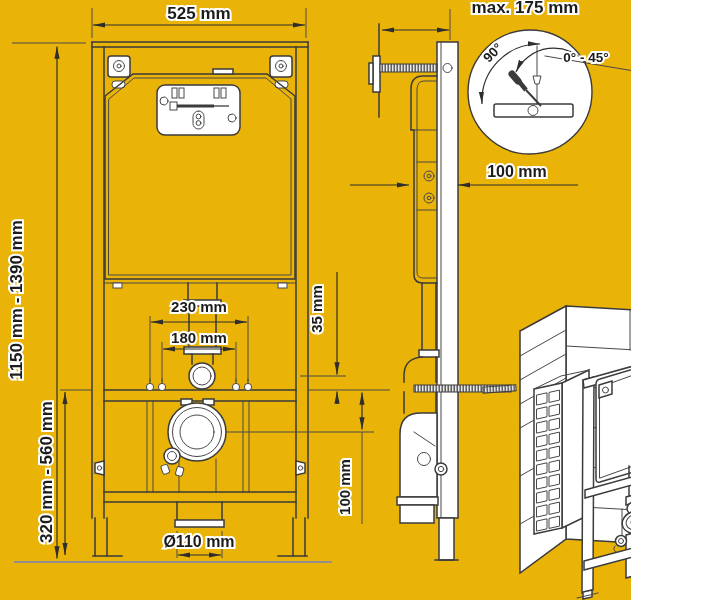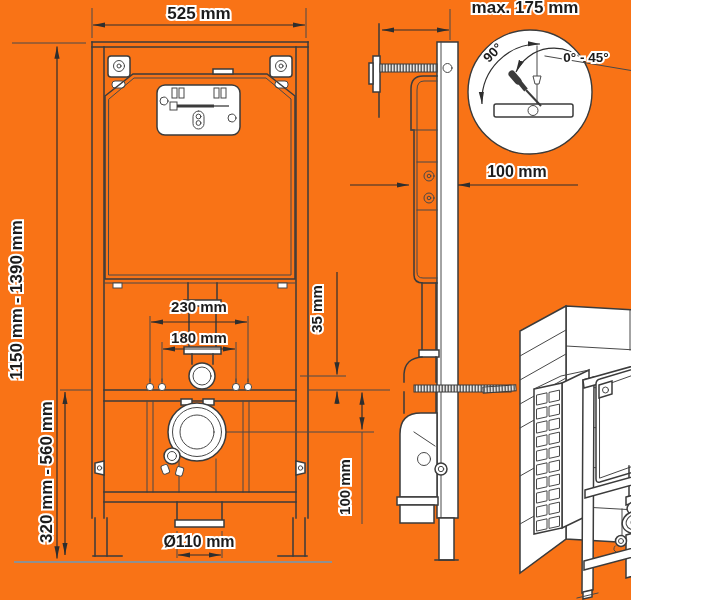--- a/index.html
+++ b/index.html
@@ -1,16 +1,16 @@
 <!DOCTYPE html>
 <html><head>
 <meta charset="utf-8">
 <style>
   html,body{margin:0;padding:0;background:#fff;}
-  #stage{position:relative;width:631px;height:600px;background:#f97316;overflow:hidden;
+  #stage{position:relative;width:631px;height:600px;background:#eab308;overflow:hidden;
          font-family:"Liberation Sans","DejaVu Sans",sans-serif;}
   svg{position:absolute;left:0;top:0;}
   .ln      {stroke:#3b3b3b;fill:none;stroke-width:1.5;stroke-linecap:square;}
   .ln-thin {stroke:#484848;fill:none;stroke-width:1;stroke-linecap:square;}
   .fw2     {stroke:#3b3b3b;fill:#fff;stroke-width:1.5;}
   .fwt     {stroke:#484848;fill:#fff;stroke-width:1;}
   .ext     {stroke:#4a4a4a;fill:none;stroke-width:1;}
   .dim-ln  {stroke:#2e2e2e;fill:none;stroke-width:1.2;}
   .floor   {stroke:#909090;fill:none;stroke-width:2.2;}
   .dim-txt {font-weight:700;fill:#1c1c1c;paint-order:stroke;stroke:#ffffff;stroke-width:4px;

